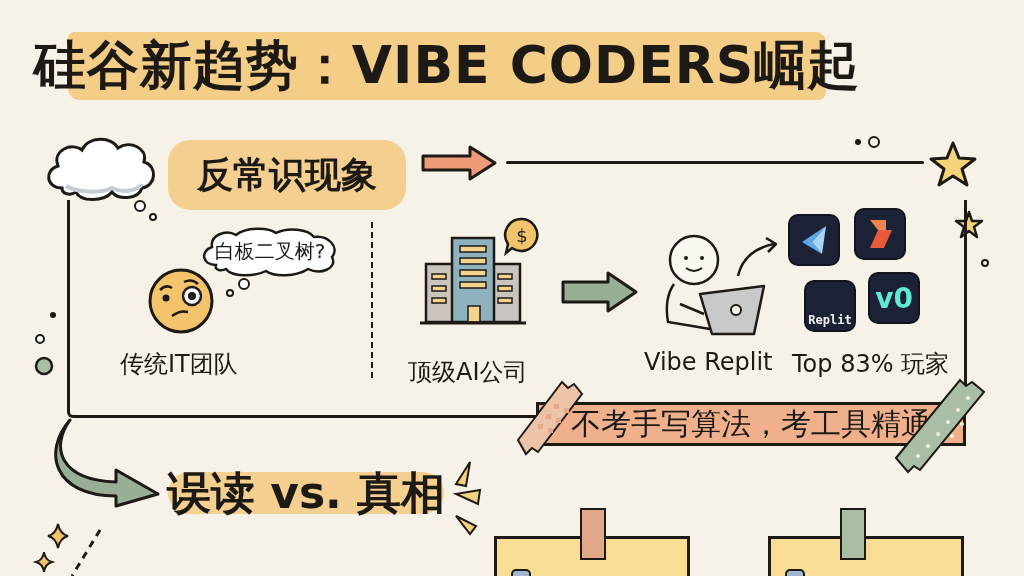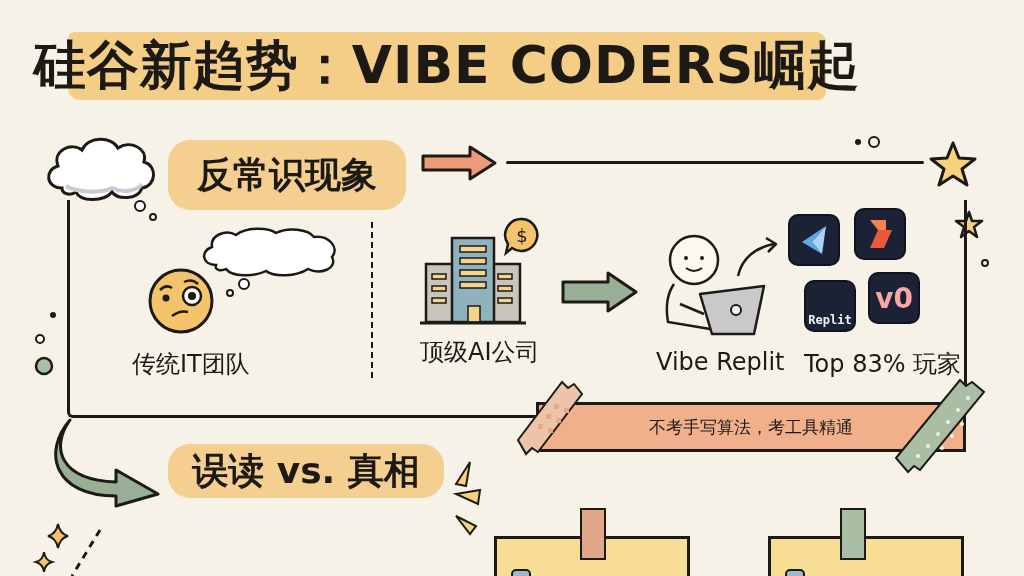--- a/index.html
+++ b/index.html
@@ -19,51 +19,51 @@
     font-size: 52px; font-weight: bold; letter-spacing: 1px;
     white-space: nowrap;
   }
   .pill {
     background: #f4cf8f;
     border-radius: 22px;
     display: flex; align-items: center; justify-content: center;
     font-weight: bold; white-space: nowrap;
   }
   .section1 { left: 168px; top: 140px; width: 238px; height: 70px; font-size: 36px; }
-  .section2 { left: 168px; top: 444px; width: 276px; height: 54px; font-size: 36px; }
+  .section2 { left: 168px; top: 472px; width: 276px; height: 42px; font-size: 44px; }
   .frame {
     left: 67px; top: 200px; width: 900px; height: 218px;
     border-left: 3px solid #1d1a16;
     border-right: 3px solid #1d1a16;
     border-bottom: 3px solid #1d1a16;
     border-radius: 0 0 6px 6px;
   }
   .topline { left: 506px; top: 161px; width: 418px; height: 3px; background: #1d1a16; border-radius: 2px; }
   .dashed-v { left: 371px; top: 222px; height: 156px; border-left: 2px dashed #1d1a16; }
-  .label { font-size: 24px; white-space: nowrap; margin-left: 12px; }
+  .label { font-size: 24px; white-space: nowrap; }
   .bubble {
     left: 196px; top: 225px; width: 148px; height: 52px;
     display: flex; align-items: center; justify-content: center;
     font-size: 20px;
   }
   .bubble svg { position: absolute; left: 0; top: 0; }
   .bubble span { position: relative; }
   .app-icon {
     width: 52px; height: 52px; border-radius: 10px;
     background: #1c2236; border: 2px solid #11141e;
     display: flex; align-items: center; justify-content: center;
   }
   .replit-text { font-family: "DejaVu Sans Mono", monospace; font-size: 12px; color: #f2f2f2; font-weight: bold; margin-top: 28px; }
-  .v0-text { font-size: 28px; font-weight: bold; color: #fca5a5; }
+  .v0-text { font-size: 28px; font-weight: bold; color: #5eead4; }
   .banner {
-    left: 536px; top: 402px; width: 430px; height: 50px;
+    left: 536px; top: 402px; width: 430px; height: 44px;
     background: #f0b08c;
     border: 3px solid #1d1a16;
     display: flex; align-items: center; justify-content: center;
-    font-size: 17px; white-space: nowrap; text-align: center;
+    font-size: 30px; white-space: nowrap; text-align: center;
   }
   .sticky {
     width: 196px; height: 80px;
     background: #f7de94;
     border: 3px solid #1d1a16;
     border-bottom: none;
   }
   .sticky-tape { width: 26px; height: 52px; border: 2px solid #1d1a16; }
   .checkbox { width: 20px; height: 20px; border-radius: 5px; background: #9fb8d2; border: 2px solid #1d1a16; }
 </style>
@@ -112,20 +112,21 @@
 <svg class="abs" style="left:30px;top:310px" width="30" height="70">
   <circle cx="23" cy="5" r="3" fill="#1d1a16"></circle>
   <circle cx="10" cy="29" r="4" fill="#fff" stroke="#1d1a16" stroke-width="2"></circle>
   <circle cx="14" cy="56" r="8" fill="#a9bea4" stroke="#1d1a16" stroke-width="2.5"></circle>
 </svg>
 
 <div class="abs bubble">
   <svg width="148" height="52">
     <path d="M20 40 C6 40 4 26 16 22 C14 10 30 4 40 10 C50 2 72 2 80 8 C92 2 112 4 118 12 C132 10 144 22 136 32 C142 44 124 50 112 44 C100 52 78 52 70 46 C58 52 36 52 30 44 C26 46 18 46 20 40 Z" fill="#fff" stroke="#1d1a16" stroke-width="2.5"></path>
   </svg>
+  <span>白板二叉树?</span>
 </div>
 <svg class="abs" style="left:220px;top:276px" width="36" height="24">
   <circle cx="24" cy="8" r="5" fill="#fff" stroke="#1d1a16" stroke-width="2"></circle>
   <circle cx="10" cy="17" r="3" fill="#fff" stroke="#1d1a16" stroke-width="2"></circle>
 </svg>
 <svg class="abs" style="left:146px;top:266px" width="70" height="70">
   <circle cx="35" cy="35" r="31" fill="#f4c46c" stroke="#1d1a16" stroke-width="3"></circle>
   <path d="M14 24 Q20 18 26 22" fill="none" stroke="#1d1a16" stroke-width="2.5"></path>
   <path d="M38 16 Q46 12 52 18" fill="none" stroke="#1d1a16" stroke-width="2.5"></path>
   <circle cx="20" cy="32" r="3.5" fill="#1d1a16"></circle>
@@ -151,21 +152,21 @@
   <rect x="78" y="40" width="14" height="5" fill="#f4d38c" stroke="#1d1a16" stroke-width="1.5"></rect>
   <rect x="78" y="52" width="14" height="5" fill="#f4d38c" stroke="#1d1a16" stroke-width="1.5"></rect>
   <rect x="78" y="64" width="14" height="5" fill="#f4d38c" stroke="#1d1a16" stroke-width="1.5"></rect>
   <rect x="48" y="72" width="12" height="16" fill="#f4d38c" stroke="#1d1a16" stroke-width="1.5"></rect>
   <line x1="0" y1="89" x2="106" y2="89" stroke="#1d1a16" stroke-width="3"></line>
 </svg>
 <svg class="abs" style="left:502px;top:216px" width="40" height="40">
   <path d="M20 3 A16 16 0 1 1 10 32 L4 37 L6 28 A16 16 0 0 1 20 3 Z" fill="#f4c46c" stroke="#1d1a16" stroke-width="2.5"></path>
   <text x="20" y="26" font-size="18" text-anchor="middle" font-family="DejaVu Sans, sans-serif" fill="#1d1a16">$</text>
 </svg>
-<div class="abs label" style="left:408px;top:336px">顶级AI公司</div>
+<div class="abs label" style="left:408px;top:356px">顶级AI公司</div>
 
 <svg class="abs" style="left:560px;top:270px" width="80" height="44">
   <path d="M3 12 L48 12 L48 3 L76 22 L48 41 L48 32 L3 32 Z" fill="#98ae95" stroke="#1d1a16" stroke-width="3" stroke-linejoin="round"></path>
 </svg>
 
 <svg class="abs" style="left:660px;top:232px" width="112" height="106">
   <circle cx="34" cy="28" r="24" fill="#fbf8f0" stroke="#1d1a16" stroke-width="2.5"></circle>
   <circle cx="26" cy="26" r="2" fill="#1d1a16"></circle>
   <circle cx="42" cy="26" r="2" fill="#1d1a16"></circle>
   <path d="M26 36 Q34 42 42 36" fill="none" stroke="#1d1a16" stroke-width="2"></path>

